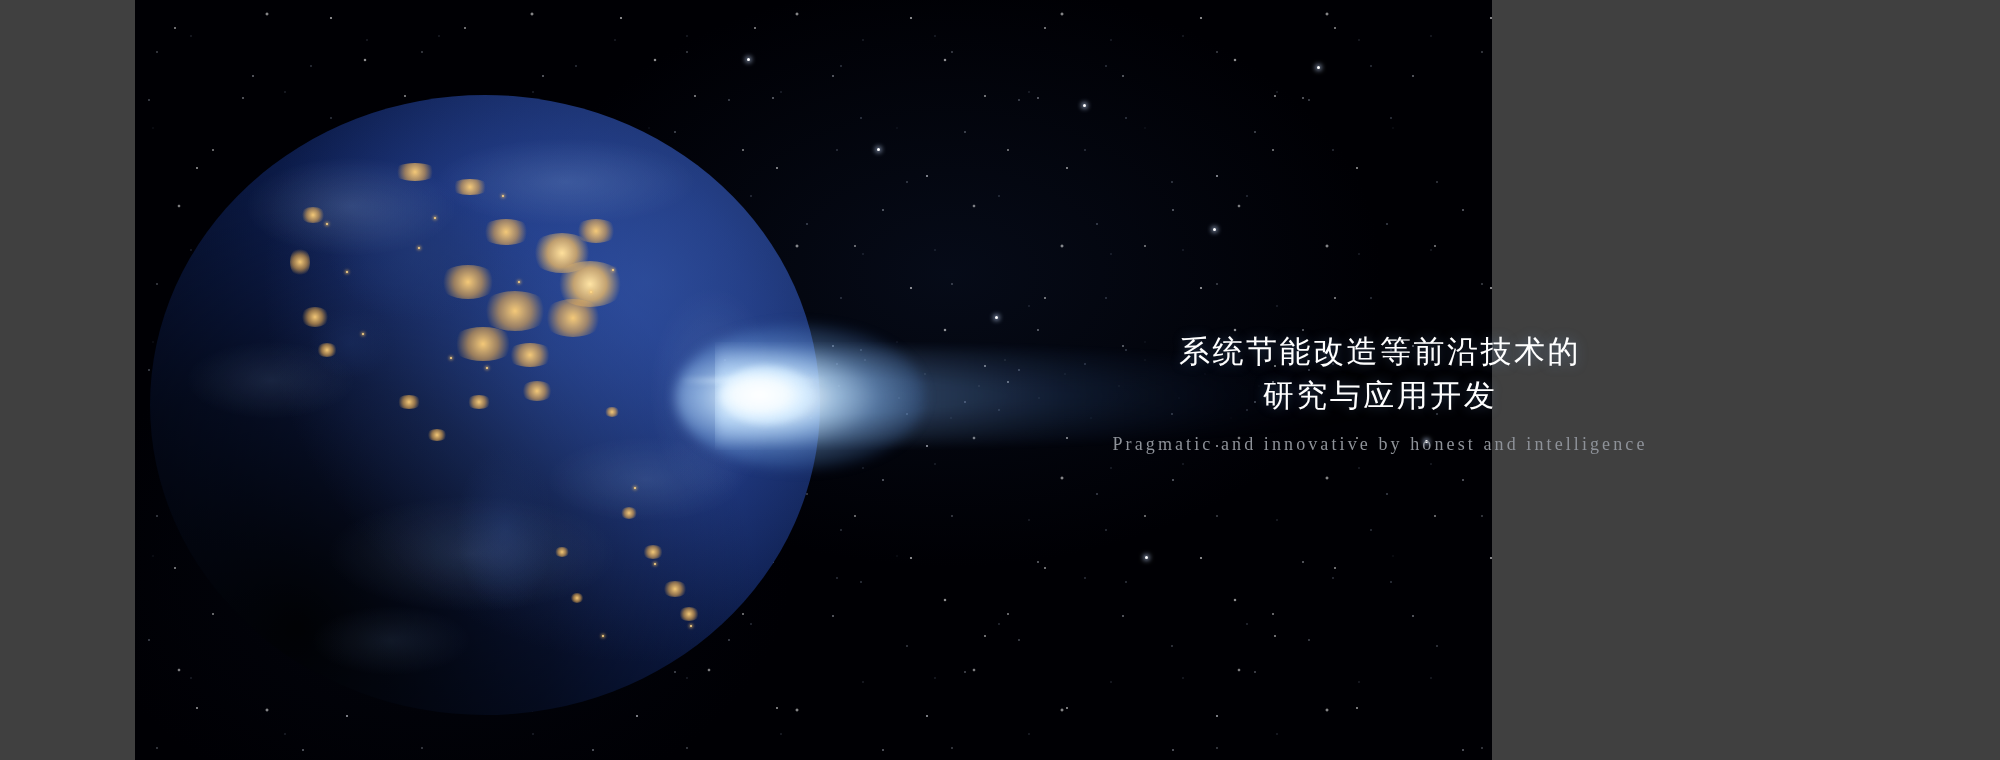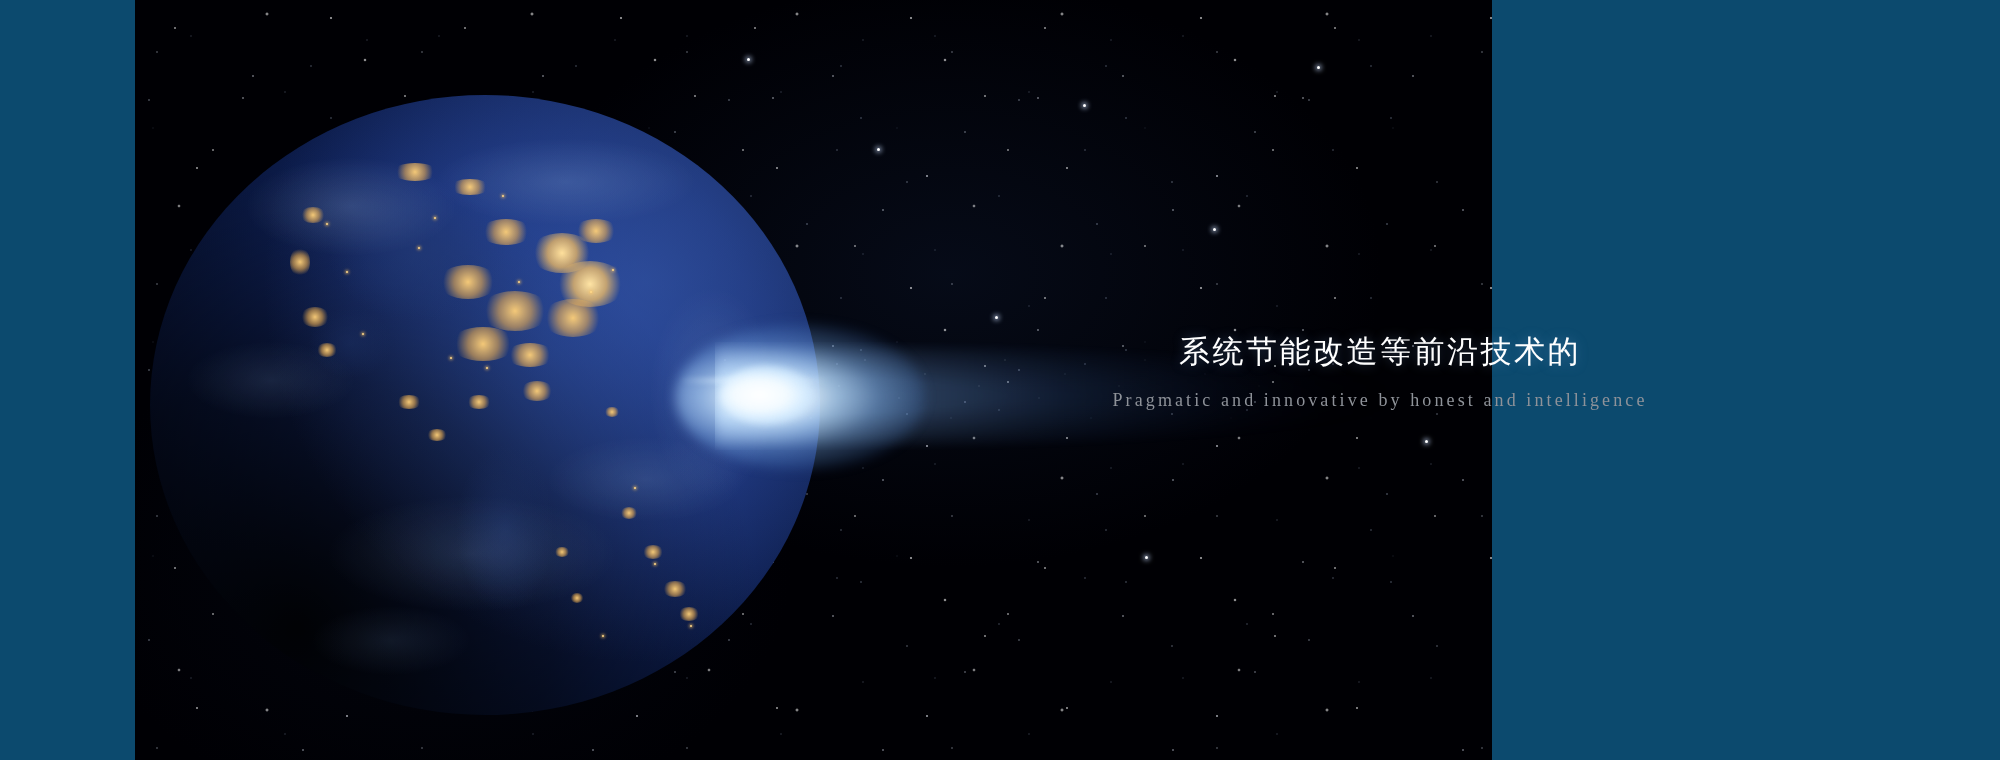--- a/index.html
+++ b/index.html
@@ -10,21 +10,21 @@
   }
   body {
     font-family: "Liberation Sans", sans-serif;
   }
 
   
   #banner {
     position: relative;
     width: 2000px;
     height: 760px;
-    background: #0c4a6e;
+    background: #404040;
     overflow: hidden;
   }
 
   
   #photo {
     position: absolute;
     left: 135px;
     top: 0;
     width: 1357px;
     height: 760px;
@@ -384,16 +384,17 @@
       <div class="tail-grain"></div>
       <div class="head-glow"></div>
       <div class="head-spike"></div>
       <div class="head-core"></div>
     </div>
 
   </div>
 
   <div id="copy">
     <div class="cn-line">系统节能改造等前沿技术的</div>
+    <div class="cn-line">研究与应用开发</div>
     <div id="tagline">Pragmatic and innovative by honest and intelligence</div>
   </div>
 
 </div>
 
 </body></html>

